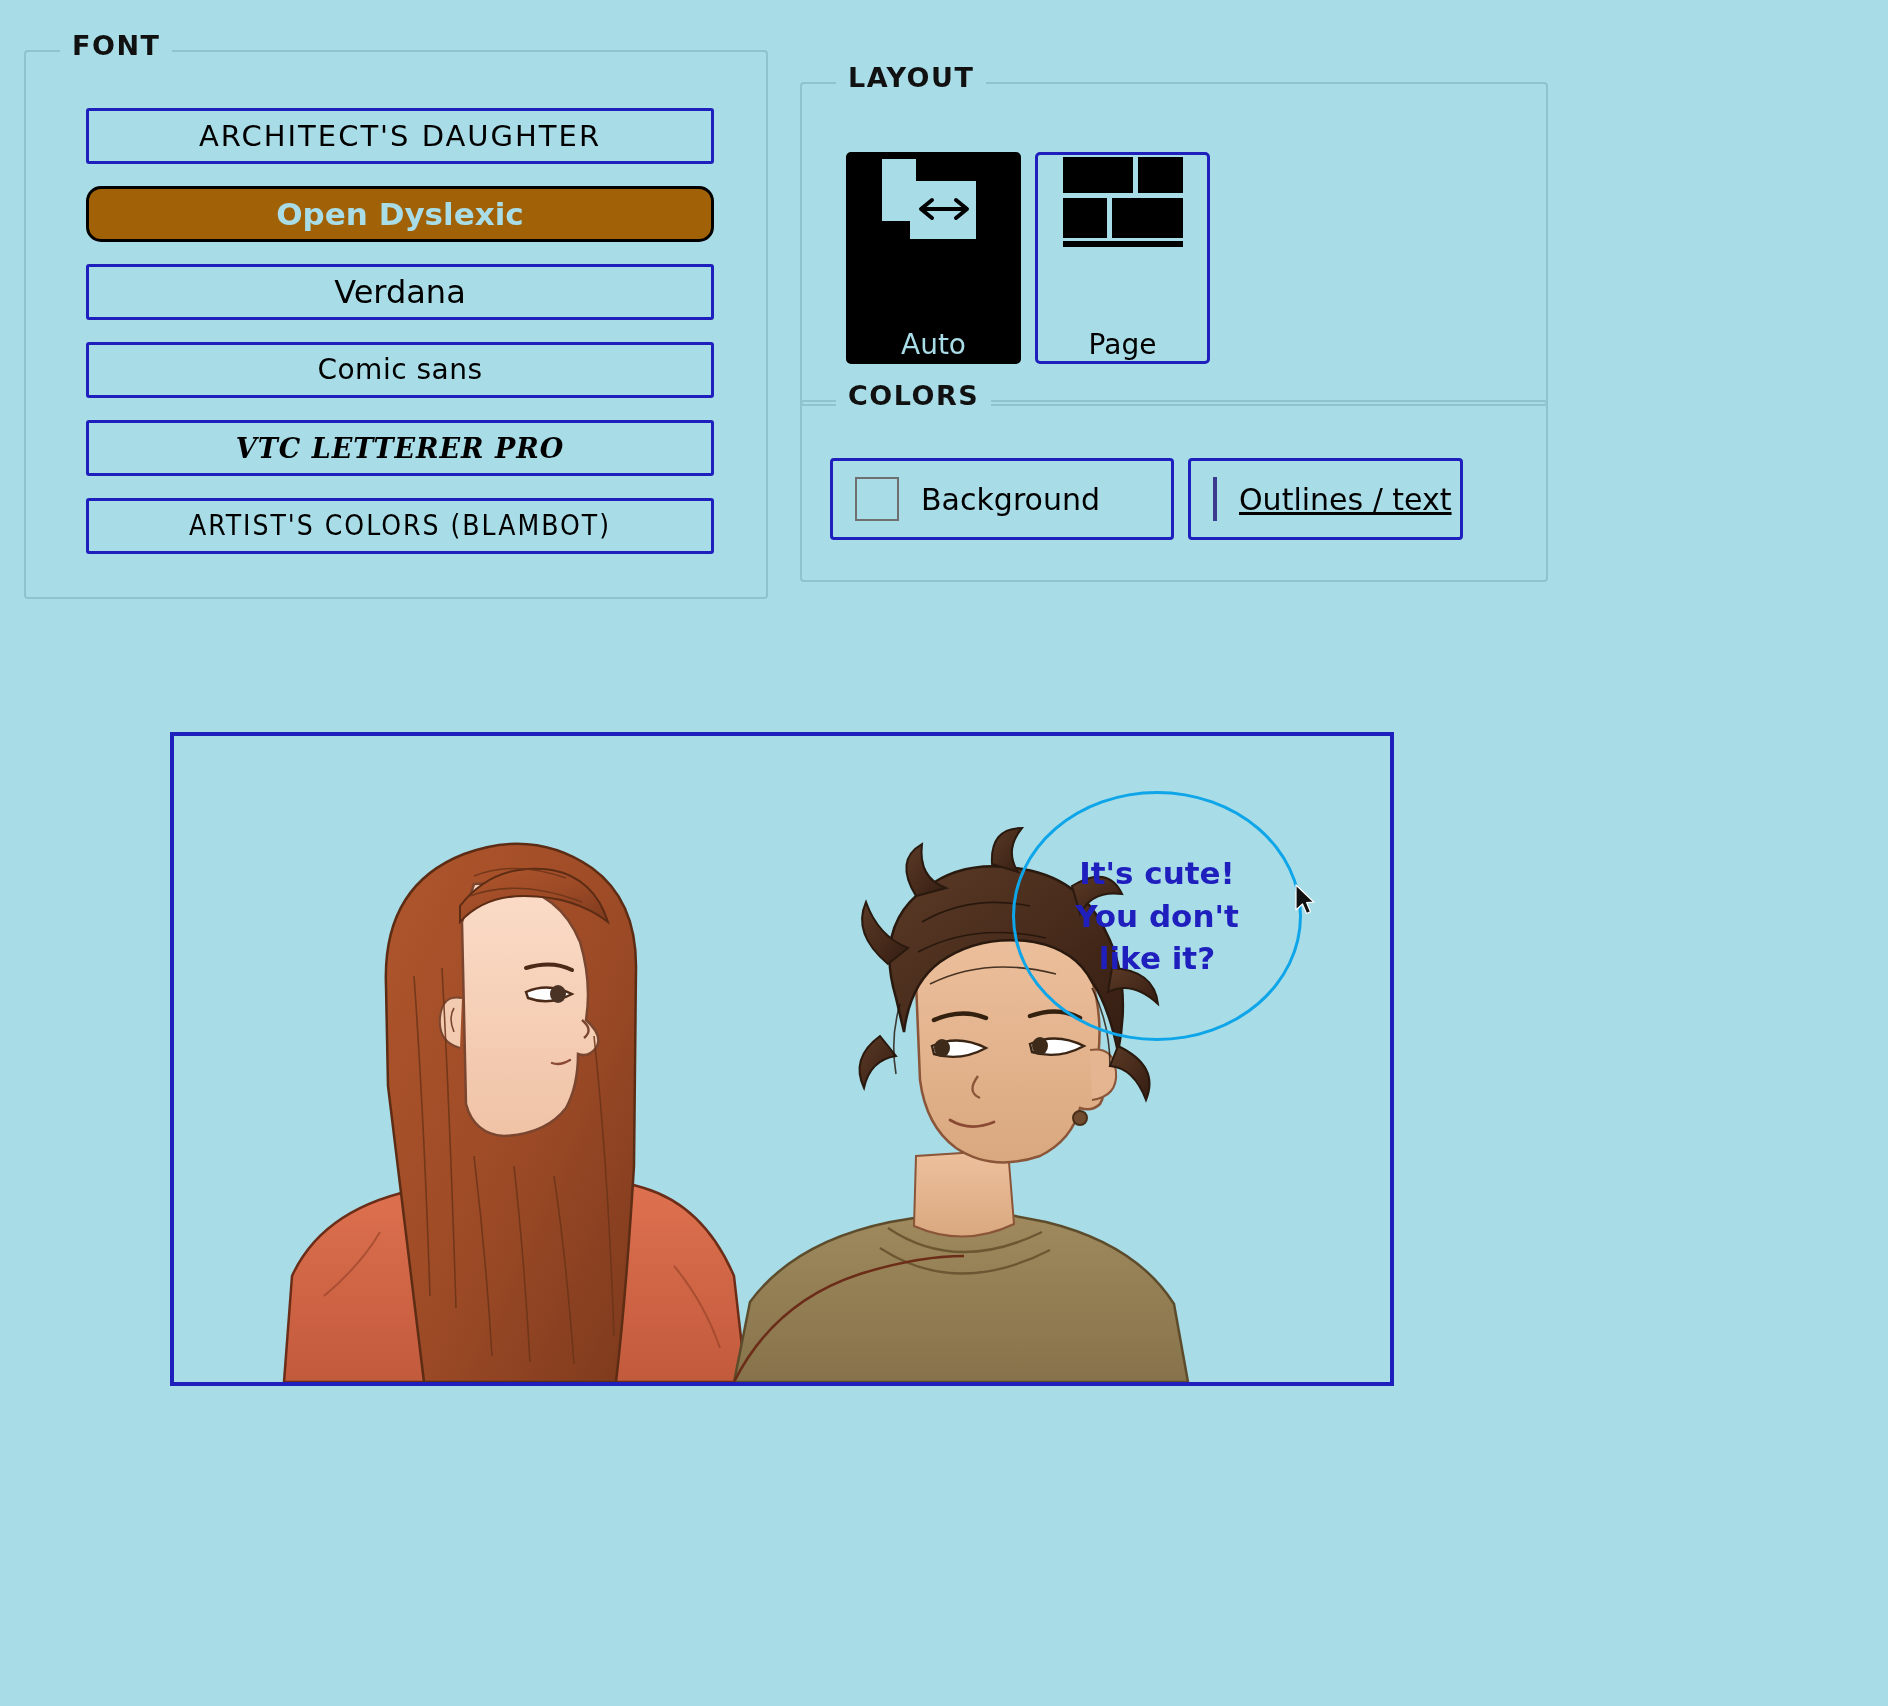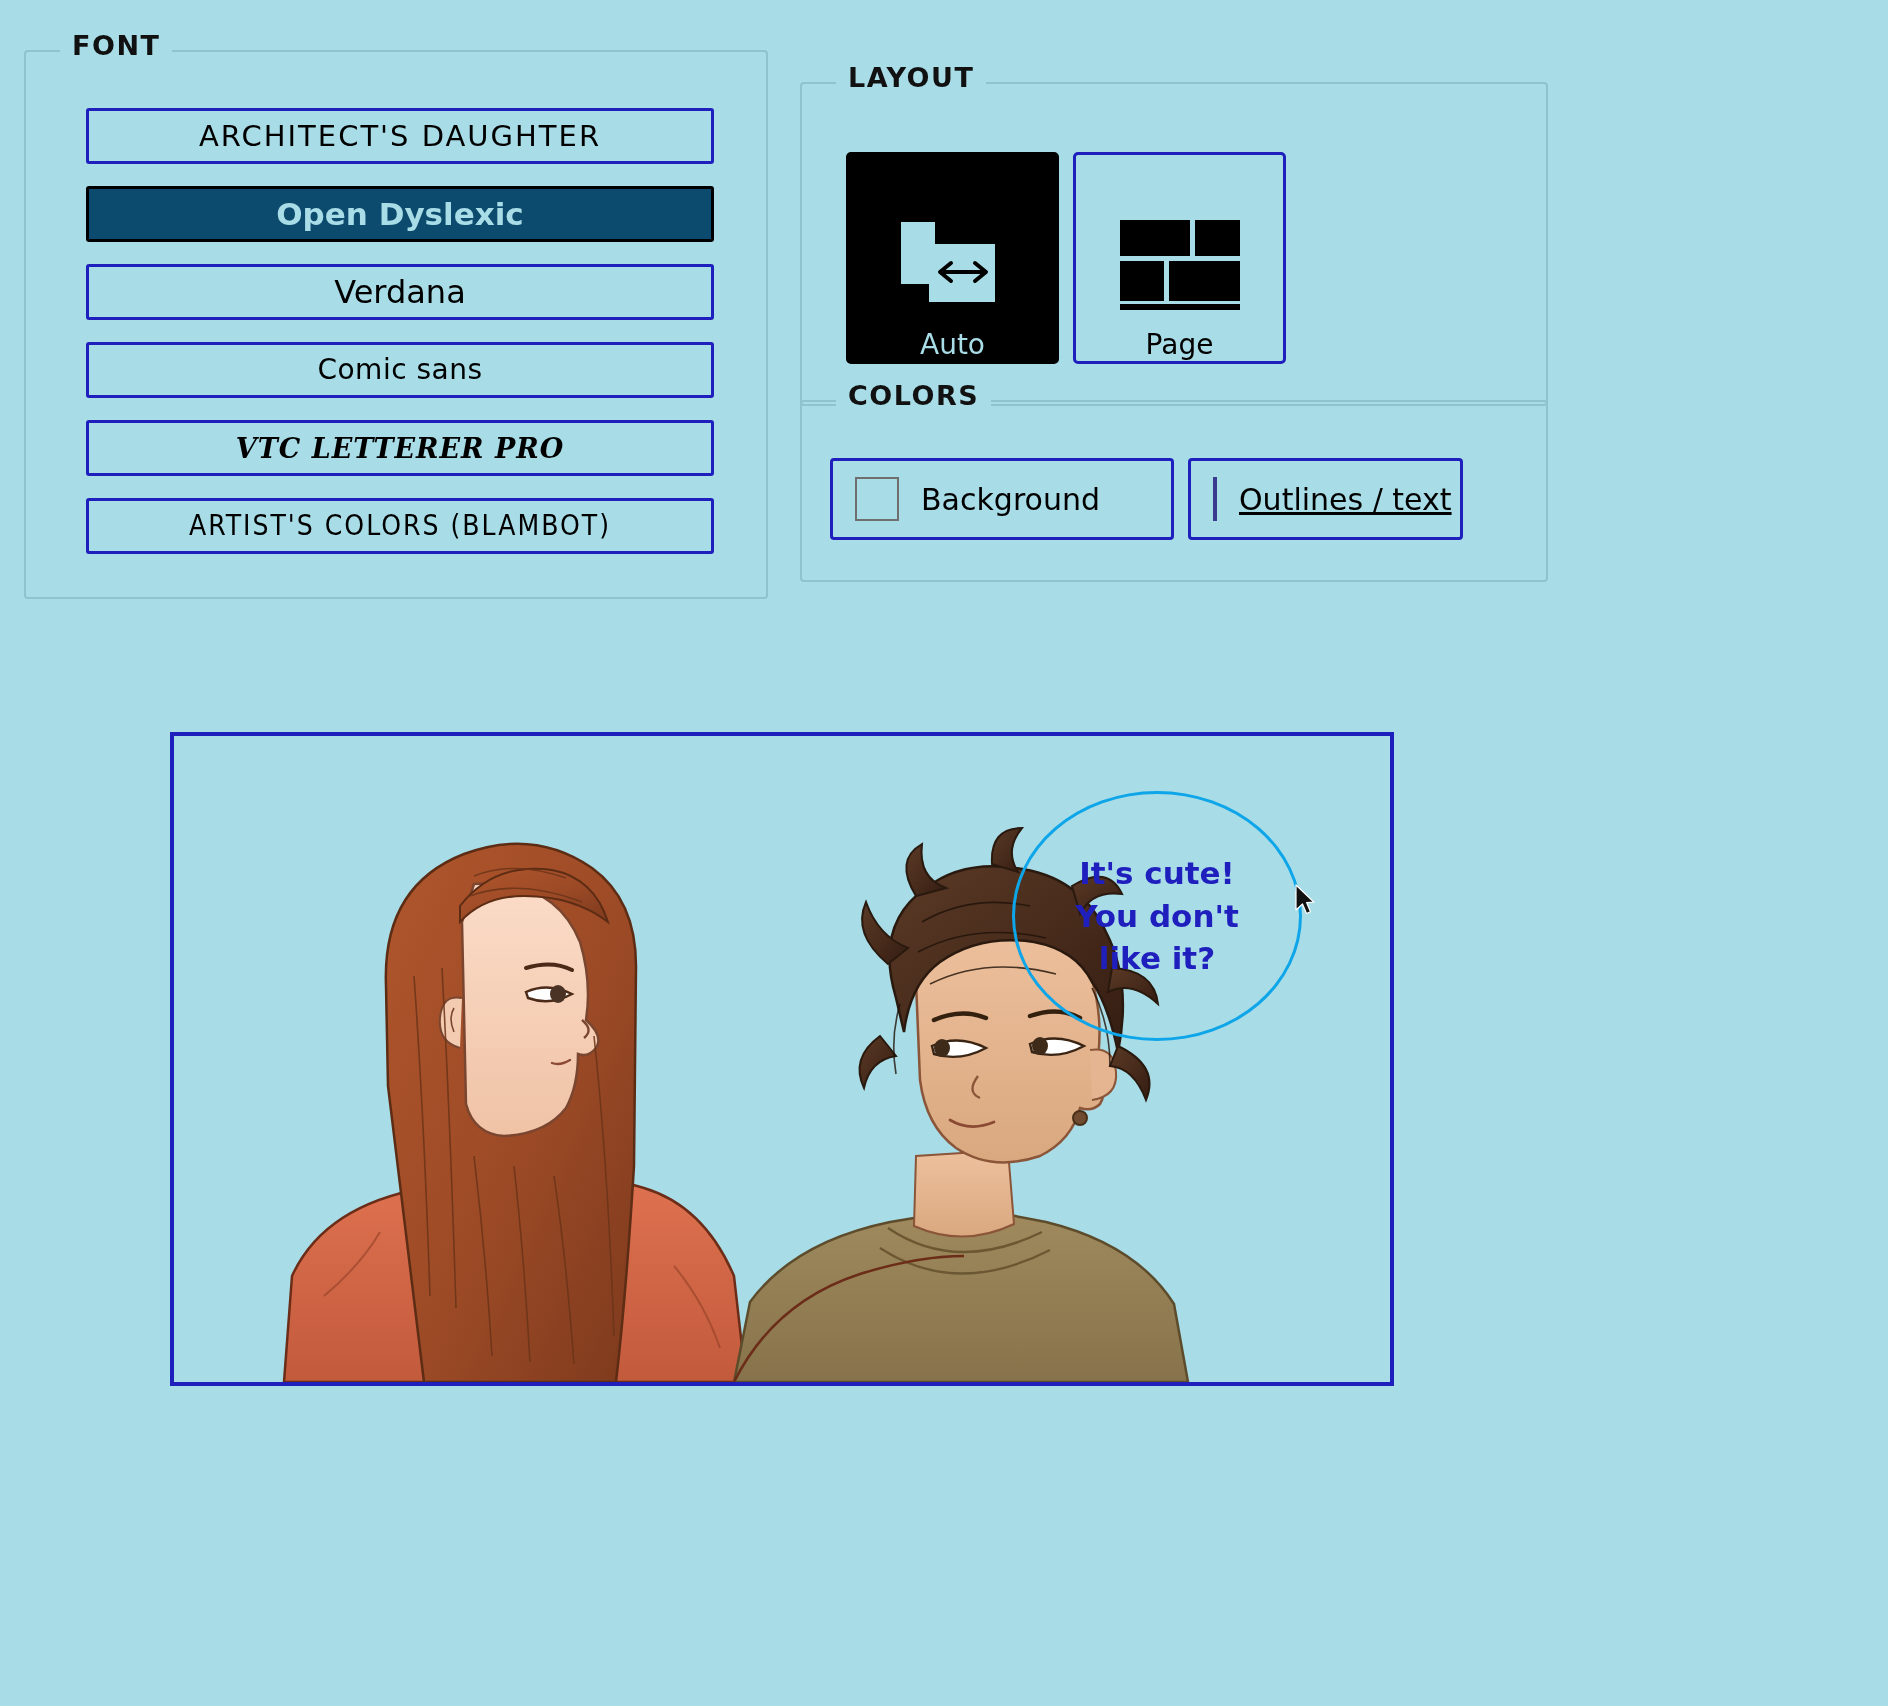--- a/index.html
+++ b/index.html
@@ -54,23 +54,24 @@
     border: 3px solid #1f1fbe;
     border-radius: 3px;
     display: flex;
     align-items: center;
     justify-content: center;
     color: #000;
     background: transparent;
     box-sizing: border-box;
   }
   .font-item.selected {
-    background: #0c4a6e;
+    background: #a16207;
     color: #a8dde8;
     border-color: #000;
+    border-radius: 15px;
   }
   .font-item .lbl {
     font-size: 30px;
     line-height: 1;
     white-space: nowrap;
   }
   
   .f-architect .lbl { font-family: "DejaVu Sans", sans-serif; letter-spacing: 2px; font-size: 29px; }
   .f-dyslexic  .lbl { font-family: "DejaVu Sans", sans-serif; font-weight: 600; font-size: 31px; }
   .f-verdana   .lbl { font-family: "DejaVu Sans", sans-serif; font-size: 32px; }
@@ -87,29 +88,29 @@
     margin-top: 40px;
   }
   .layout-row {
     position: absolute;
     left: 44px;
     top: 68px;
     display: flex;
     gap: 14px;
   }
   .layout-tile {
-    width: 213px;
+    width: 175px;
     height: 212px;
     border: 3px solid #1f1fbe;
     border-radius: 5px;
     box-sizing: border-box;
     display: flex;
     flex-direction: column;
     align-items: center;
-    justify-content: flex-end;
+    justify-content: space-between;
     background: transparent;
   }
   .layout-tile.selected {
     background: #000;
     border-color: #000;
   }
   .layout-tile .tile-label {
     margin-top: 18px;
     font-size: 28px;
     color: #000;

